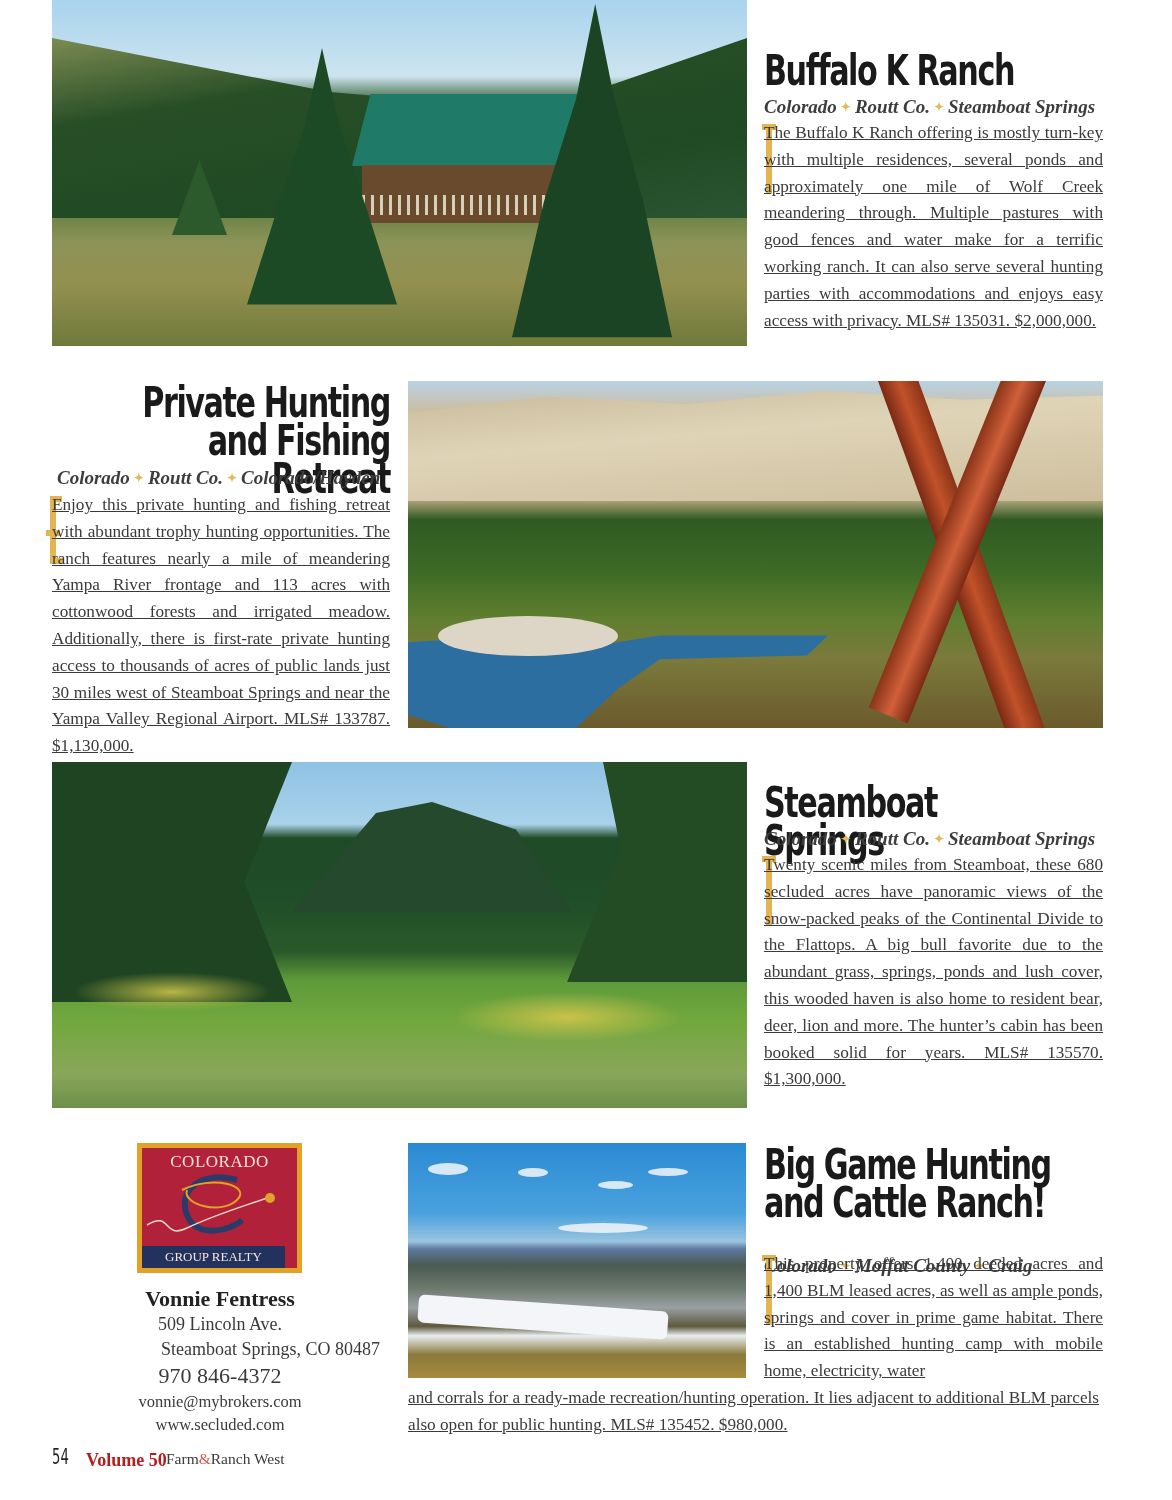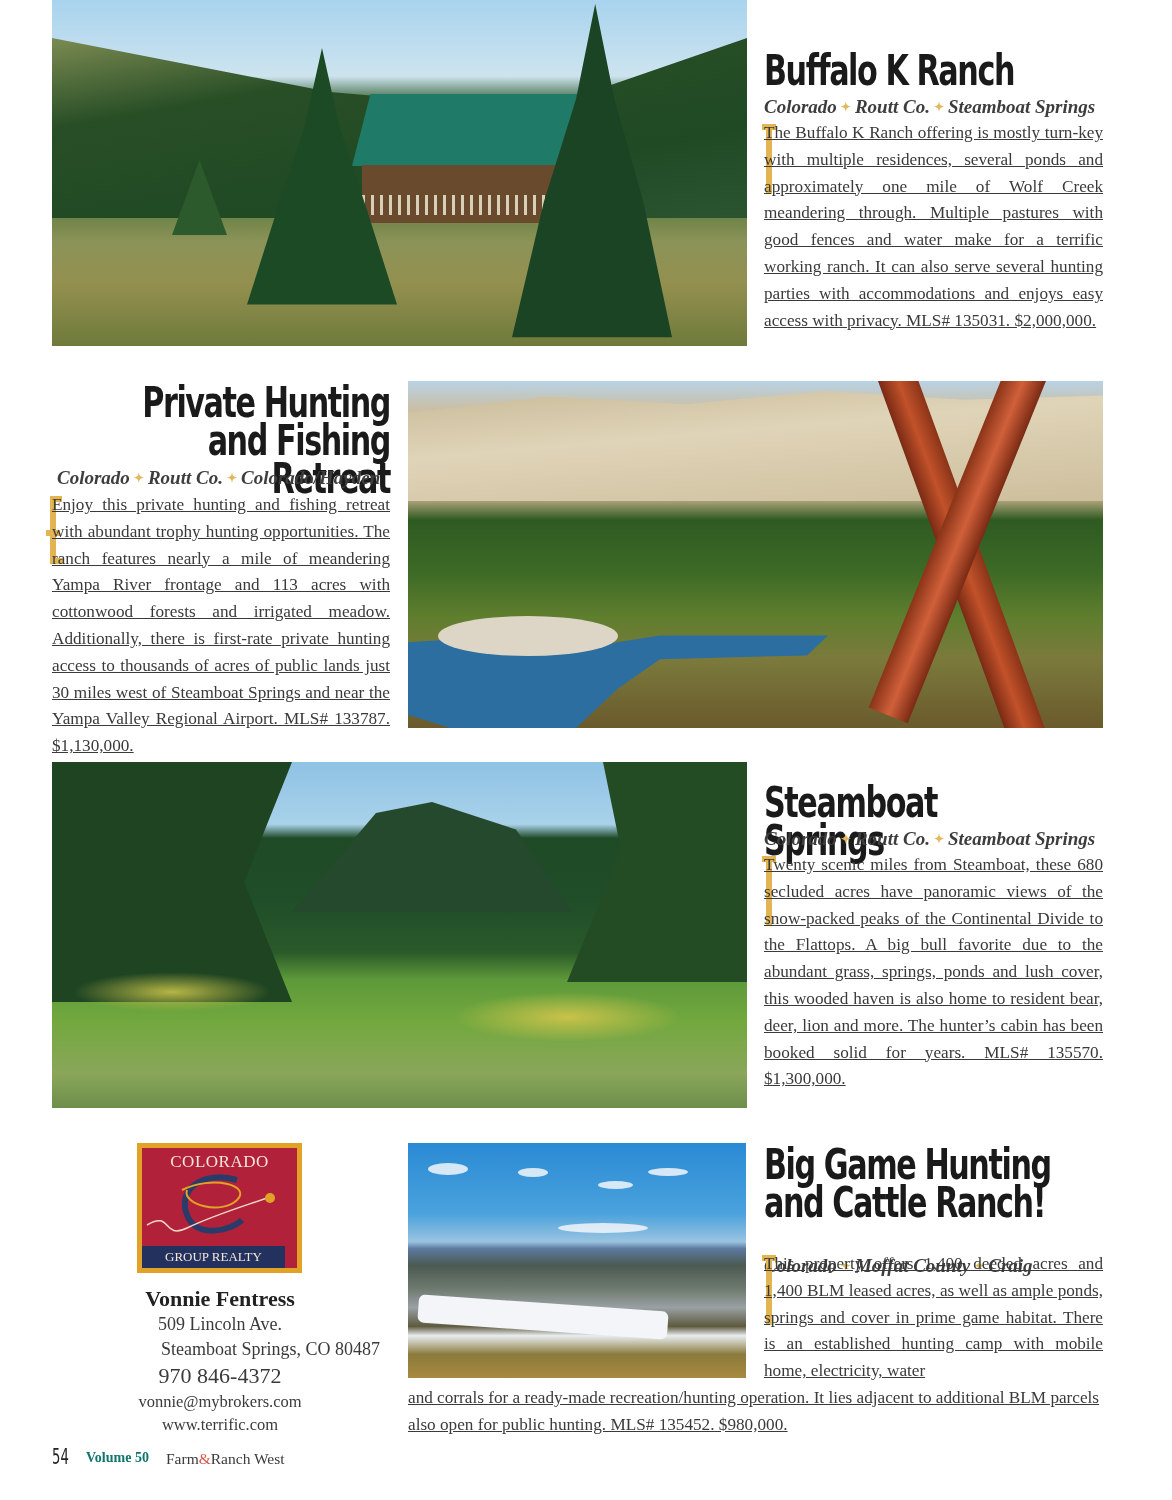--- a/index.html
+++ b/index.html
@@ -53,21 +53,21 @@
 
   
   #logo { position:absolute; left:137px; top:1143px; width:165px; height:130px; background:#e2a228; }
   #logo .inner { position:absolute; left:5px; top:5px; right:5px; bottom:5px; background:#b1223a; }
   #logo .top { position:absolute; left:0; right:0; top:4px; text-align:center; color:#f4e6d8; font-family:"Liberation Serif", serif; font-size:17px; letter-spacing:0.5px; }
   #logo .bottom { position:absolute; left:0; right:12px; bottom:0; height:22px; background:#22315e; color:#f4e6d8; text-align:center; font-family:"Liberation Serif", serif; font-size:13px; line-height:22px; }
   #logo svg { position:absolute; left:0; top:22px; }
 
   .contact { position:absolute; left:60px; width:320px; text-align:center; color:#3a3a3a; }
   .footer-num { position:absolute; left:52px; top:1444px; font-family:"DejaVu Sans", sans-serif; font-size:22px; color:#222; transform: scaleX(0.6); transform-origin:left top; }
-  .footer-vol { position:absolute; left:86px; top:1450px; font-size:14px; font-weight:bold; color:#0f766e; }
+  .footer-vol { position:absolute; left:86px; top:1450px; font-size:18px; font-weight:bold; color:#b91c1c; }
   .footer-mag { position:absolute; left:166px; top:1450px; font-size:15.5px; color:#3a3a3a; }
   .footer-amp { color:#d9544a; }
 </style>
 </head>
 <body>
 
 <div class="photo" id="p1">
   <div class="hill"></div>
   <div class="roof"></div>
   <div class="cabin"></div>
@@ -137,21 +137,21 @@
     </svg>
     <div class="bottom">GROUP REALTY</div>
   </div>
 </div>
 
 <div class="contact" style="top:1286px; font-size:22px; font-weight:bold; color:#222;">Vonnie Fentress</div>
 <div class="contact" style="top:1314px; font-size:18px;">509 Lincoln Ave.</div>
 <div class="contact" style="top:1339px; font-size:18px;text-align:right;">Steamboat Springs, CO 80487</div>
 <div class="contact" style="top:1363px; font-size:22px;">970 846-4372</div>
 <div class="contact" style="top:1392px; font-size:16.5px;">vonnie@mybrokers.com</div>
-<div class="contact" style="top:1415px; font-size:16.5px;">www.terrific.com</div>
+<div class="contact" style="top:1415px; font-size:16.5px;">www.secluded.com</div>
 
 <div class="photo" id="p4">
   <div class="cloud" style="left:20px; top:20px; width:40px; height:12px;"></div>
   <div class="cloud" style="left:110px; top:25px; width:30px; height:9px;"></div>
   <div class="cloud" style="left:190px; top:38px; width:35px; height:8px;"></div>
   <div class="cloud" style="left:240px; top:25px; width:40px; height:8px;"></div>
   <div class="cloud" style="left:150px; top:80px; width:90px; height:10px;"></div>
   <div class="snow"></div>
 </div>
 

